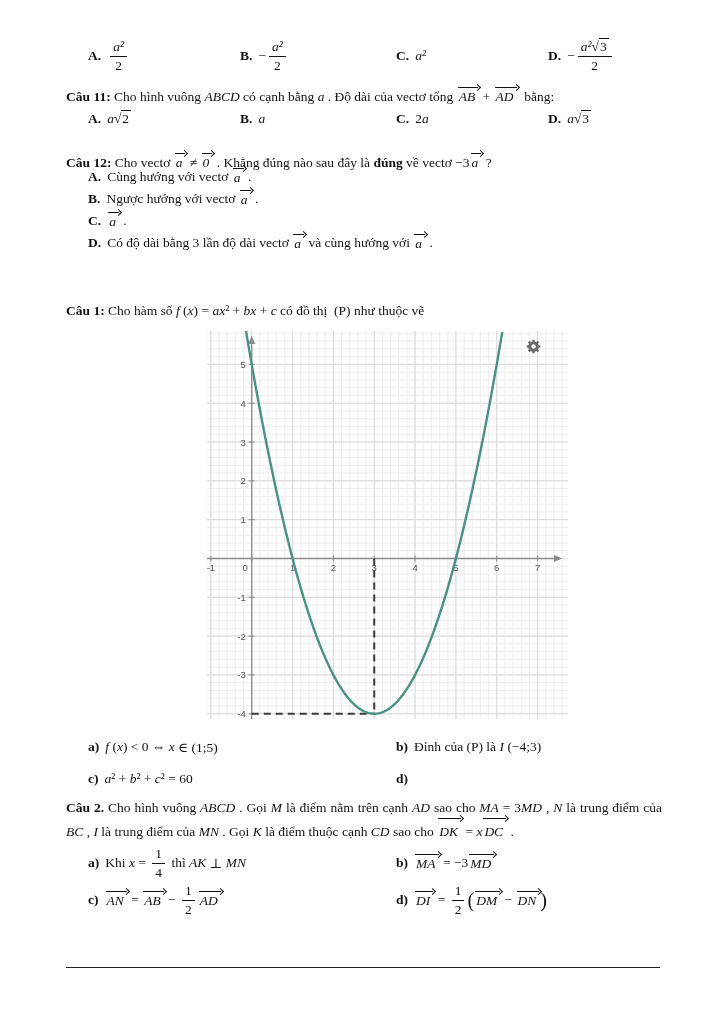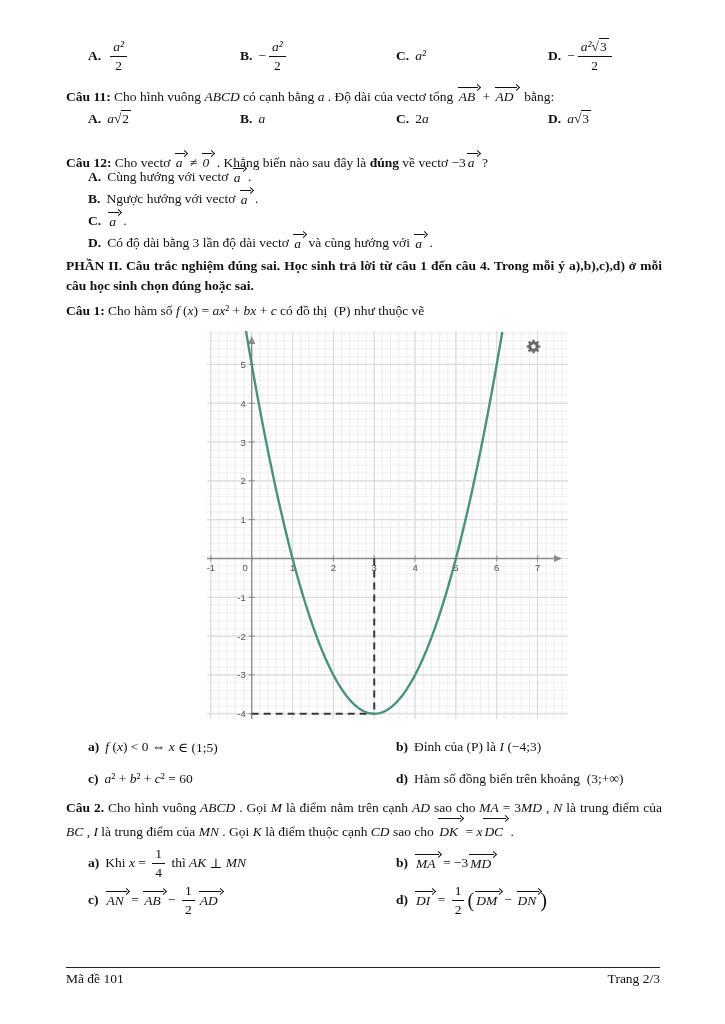--- a/index.html
+++ b/index.html
@@ -113,21 +113,21 @@
         <span class="sq"><span class="rsign">√</span><span class="rad">3</span></span>
       </span>
   </div>
 
   <div class="q-line" style="left:66px;top:154px;">
     <b class="ol">Câu 12:</b><span class="math">
         <span class="t"> Cho vectơ </span>
         <span class="vec mi">a</span>
         <span class="t"> ≠ </span>
         <span class="vec mi">0</span>
-        <span class="t"> . Khẳng biến nào sau đây là </span>
+        <span class="t"> . Khẳng đúng nào sau đây là </span>
         <span class="bb">đúng</span>
         <span class="t"> về vectơ −3</span>
         <span class="vec mi">a</span>
         <span class="t"> ?</span>
       </span>
   </div>
   <div class="opt short" style="left:88px;top:166px;">
     <b class="ol">A.</b>
     <span class="math">
         <span class="t">Cùng hướng với vectơ </span>
@@ -154,21 +154,20 @@
     <b class="ol">D.</b>
     <span class="math">
         <span class="t">Có độ dài bằng 3 lần độ dài vectơ </span>
         <span class="vec mi">a</span>
         <span class="t"> và cùng hướng với </span>
         <span class="vec mi">a</span>
         <span class="t"> .</span>
       </span>
   </div>
 
-  <div class="part2" style="left:66px;top:256px;width:596px;">PHẦN II. Câu trắc nghiệm đúng sai. Học sinh trả lời từ câu 1 đến câu 4. Trong mỗi ý a),b),c),d) ở mỗi câu học sinh chọn đúng hoặc sai.</div>
 
   <div class="q-line" style="left:66px;top:303px;">
     <b class="ol">Câu 1:</b><span class="math">
         <span class="t"> Cho hàm số </span>
         <span class="mi">f</span>
         <span class="t"> (</span>
         <span class="mi">x</span>
         <span class="t">) = </span>
         <span class="mi">ax</span>
         <span class="t">² + </span>
@@ -376,23 +375,20 @@
         <span class="mi">a</span>
         <span class="t">² + </span>
         <span class="mi">b</span>
         <span class="t">² + </span>
         <span class="mi">c</span>
         <span class="t">² = 60</span>
       </span>
   </div>
   <div class="opt short" style="left:396px;top:768px;">
     <b class="ol">d)</b>
-    <span class="math">
-        <span class="t">Hàm số đồng biến trên khoảng  (3;+∞)</span>
-      </span>
   </div>
 
   <div class="para" style="left:66px;top:796px;width:596px;"><span class="bb">Câu 2.</span><span class="t"> Cho hình vuông </span><span class="mi">ABCD</span><span class="t"> . Gọi </span><span class="mi">M</span><span class="t"> là điểm nằm trên cạnh </span><span class="mi">AD</span><span class="t"> sao cho </span><span class="mi">MA</span><span class="t"> = 3</span><span class="mi">MD</span><span class="t"> , </span><span class="mi">N</span><span class="t"> là trung điểm của </span><span class="mi">BC</span><span class="t"> , </span><span class="mi">I</span><span class="t"> là trung điểm của </span><span class="mi">MN</span><span class="t"> . Gọi </span><span class="mi">K</span><span class="t"> là điểm thuộc cạnh </span><span class="mi">CD</span><span class="t"> sao cho </span><span class="vec mi">DK</span><span class="t"> = </span><span class="mi">x</span><span class="vec mi">DC</span><span class="t"> .</span></div>
 
   <div class="opt" style="left:88px;top:843px;">
     <b class="ol">a)</b>
     <span class="math">
         <span class="t">Khi </span>
         <span class="mi">x</span>
         <span class="t"> = </span>
@@ -439,18 +435,14 @@
         </span>
         <span class="big">(</span>
         <span class="vec mi">DM</span>
         <span class="t"> − </span>
         <span class="vec mi">DN</span>
         <span class="big">)</span>
       </span>
   </div>
 
   <div class="footline"></div>
-  <div class="foot">
-    <span>Mã đề 101</span>
-    <span>Trang 2/3</span>
-  </div>
 
 </div>
 
 </body></html>

